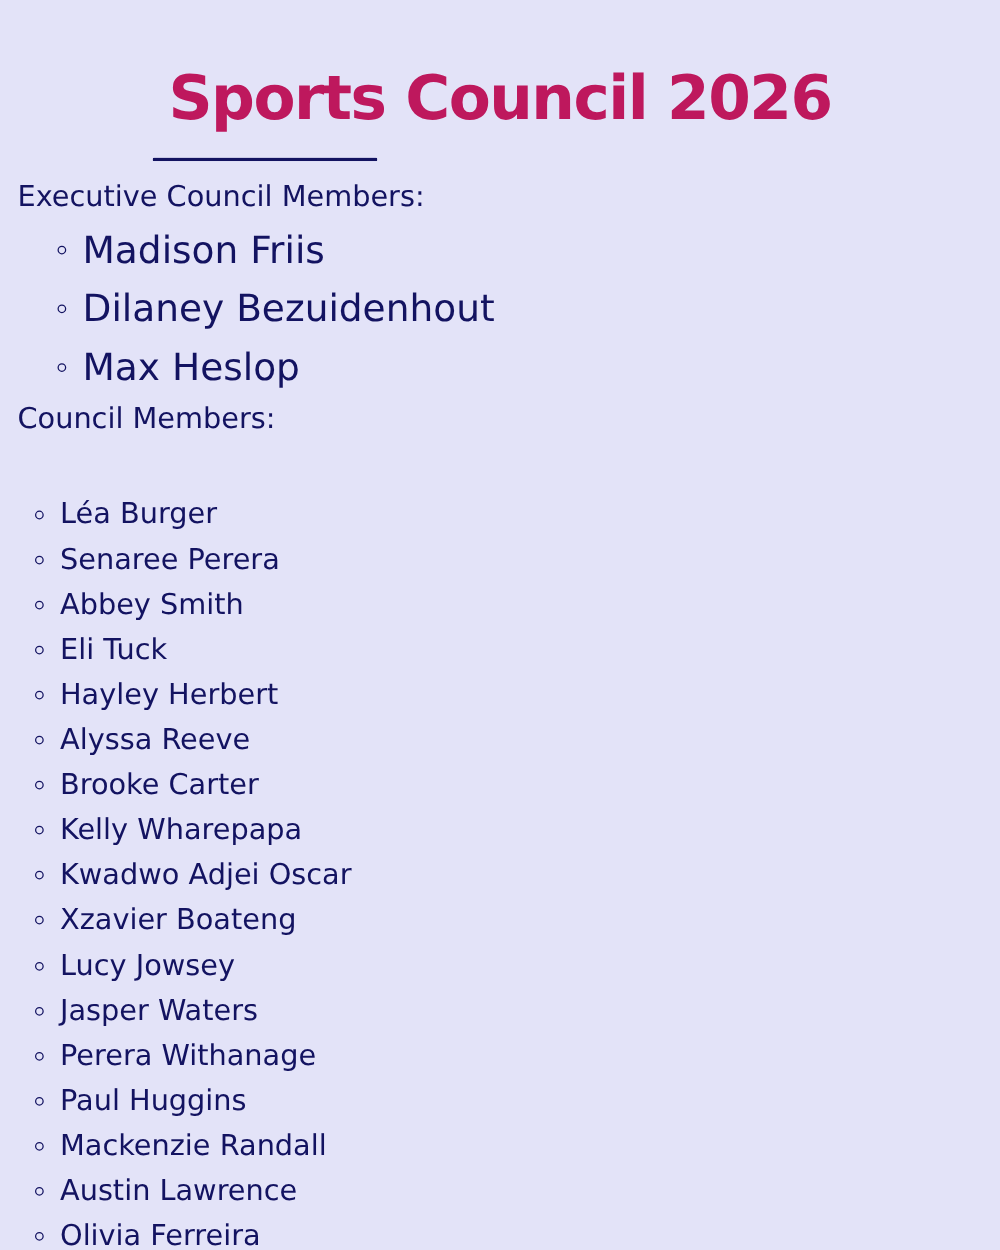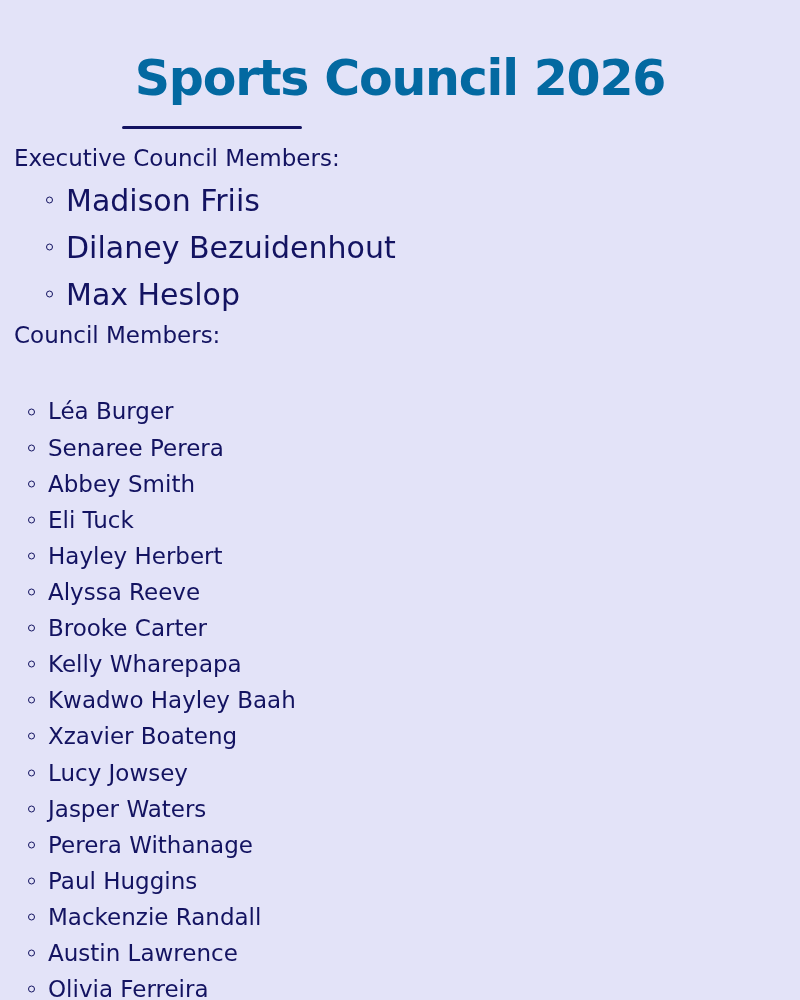--- a/index.html
+++ b/index.html
@@ -20,21 +20,21 @@
     height: 1000px;
     box-sizing: border-box;
     padding: 0;
   }
   .title {
     text-align: center;
     font-family: "DejaVu Sans", sans-serif;
     font-weight: bold;
     font-size: 49px;
     letter-spacing: -1.2px;
-    color: #0369a1;
+    color: #be185d;
     margin: 0;
     padding-top: 52px;
     line-height: 1.1;
   }
   .divider {
     width: 180px;
     height: 0;
     border-top: 3px solid #131361;
     margin: 20px 0 0 122px;
     border-radius: 2px;
@@ -105,21 +105,21 @@
     <div class="section-heading">Council Members:</div>
     <ul class="member-list council-list">
       <li>Léa Burger</li>
       <li>Senaree Perera</li>
       <li>Abbey Smith</li>
       <li>Eli Tuck</li>
       <li>Hayley Herbert</li>
       <li>Alyssa Reeve</li>
       <li>Brooke Carter</li>
       <li>Kelly Wharepapa</li>
-      <li>Kwadwo Hayley Baah</li>
+      <li>Kwadwo Adjei Oscar</li>
       <li>Xzavier Boateng</li>
       <li>Lucy Jowsey</li>
       <li>Jasper Waters</li>
       <li>Perera Withanage</li>
       <li>Paul Huggins</li>
       <li>Mackenzie Randall</li>
       <li>Austin Lawrence</li>
       <li>Olivia Ferreira</li>
     </ul>
 

